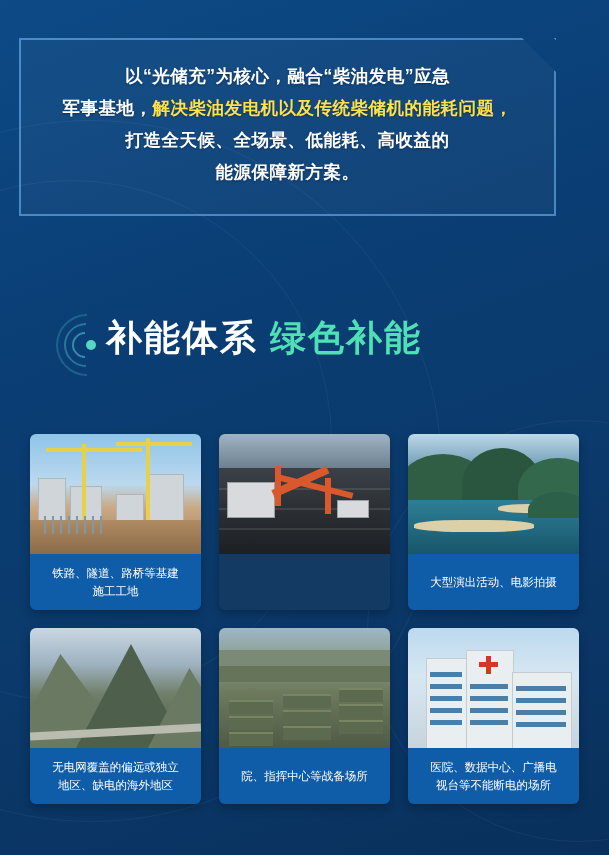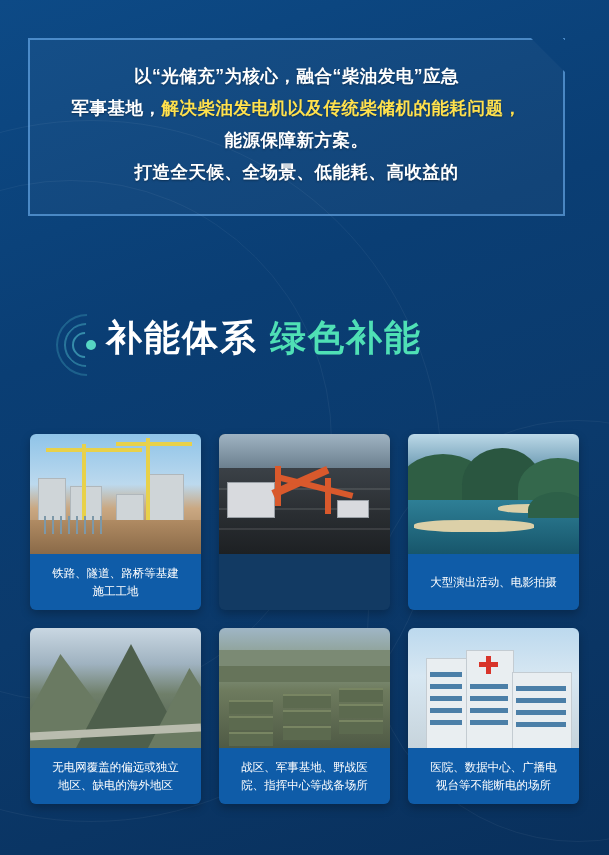--- a/index.html
+++ b/index.html
@@ -23,21 +23,21 @@
     border: 1px solid rgba(255,255,255,0.05);
     pointer-events: none;
   }
   .bg-arc.a1 { width: 520px; height: 520px; left: -190px; top: 180px; }
   .bg-arc.a2 { width: 700px; height: 700px; left: -260px; top: 120px; }
   .bg-arc.a3 { width: 420px; height: 420px; right: -180px; top: 420px; }
 
   
   .headline-panel {
     position: absolute;
-    left: 28px;
+    left: 19px;
     top: 38px;
     width: 537px;
     height: 178px;
   }
   .headline-frame {
     position: absolute;
     inset: 0;
     border: 2px solid rgba(120,190,255,0.55);
     background: rgba(255,255,255,0.035);
     
@@ -214,22 +214,22 @@
 <div class="bg-arc a1"></div>
 <div class="bg-arc a2"></div>
 <div class="bg-arc a3"></div>
 
 <div class="headline-panel">
   <div class="headline-frame"></div>
   <div class="headline-corner"></div>
   <div class="headline-text">
     <span class="ln"><span>以“光储充”为核心，融合“柴油发电”应急</span></span>
     <span class="ln"><span>军事基地，</span><span class="hl-yellow">解决柴油发电机以及传统柴储机的能耗问题，</span></span>
+    <span class="ln">打造全天候、全场景、低能耗、高收益的</span>
     <span class="ln">能源保障新方案。</span>
-    <span class="ln">打造全天候、全场景、低能耗、高收益的</span>
   </div>
 </div>
 
 <div class="section-title-wrap">
   <div class="ripple">
     <span class="r3"></span>
     <span class="r2"></span>
     <span class="r1"></span>
     <span class="dot"></span>
   </div>
@@ -335,21 +335,20 @@
         <div class="hut" style="left:64px; top:66px; width:48px; height:12px;"></div>
         <div class="hut" style="left:64px; top:82px; width:48px; height:12px;"></div>
         <div class="hut" style="left:64px; top:98px; width:48px; height:12px;"></div>
         <div class="hut" style="left:120px; top:60px; width:44px; height:12px;"></div>
         <div class="hut" style="left:120px; top:76px; width:44px; height:12px;"></div>
         <div class="hut" style="left:120px; top:92px; width:44px; height:12px;"></div>
       </div>
     </div>
     <div class="card-caption">
       <div>
-        <span>战区、军事基地、野战医</span>
         <span>院、指挥中心等战备场所</span>
       </div>
     </div>
   </div>
 
   <div class="card">
     <div class="card-photo">
       <div class="ph p6">
         <div class="block" style="left:18px; top:30px; width:40px; height:90px;"></div>
         <div class="block" style="left:58px; top:22px; width:46px; height:98px;"></div>

